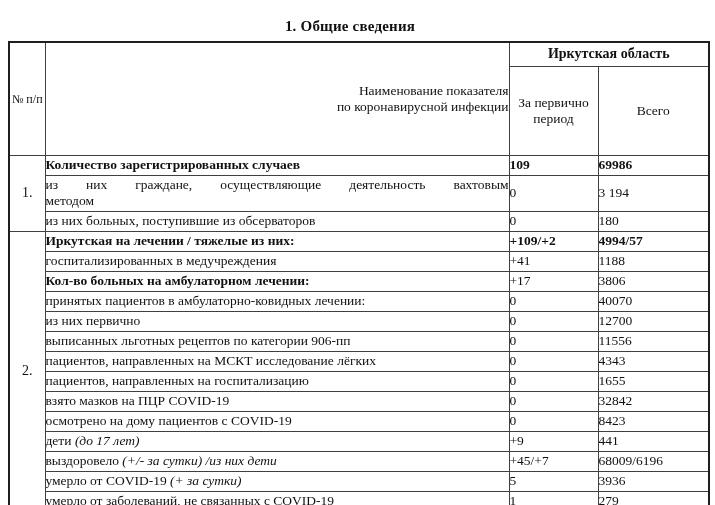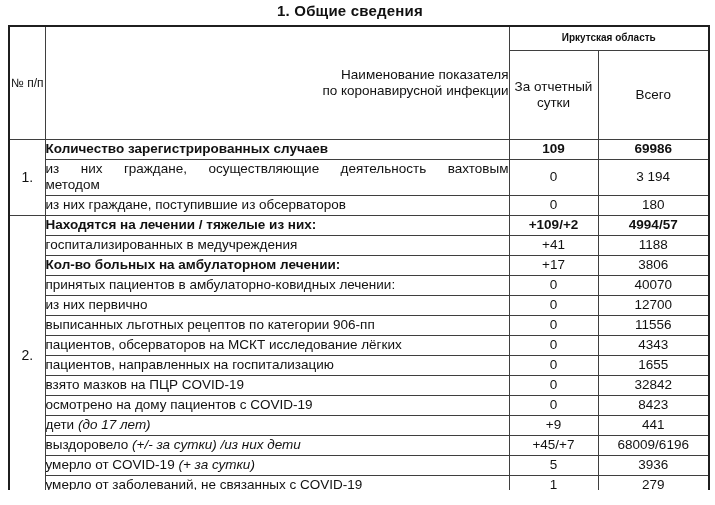--- a/index.html
+++ b/index.html
@@ -7,21 +7,22 @@
     padding: 0;
     background: #ffffff;
   }
   .page {
     position: relative;
     width: 715px;
     height: 490px;
     overflow: hidden;
     background: #ffffff;
     color: #111111;
-    font-family: Liberation Sans, sans-serif;
+    font-family: Liberation Serif, serif;
+    margin-top: 16px;
   }
   .doc-title {
     position: absolute;
     top: 2px;
     left: 0;
     width: 700px;
     text-align: center;
     font-size: 15px;
     font-weight: bold;
     letter-spacing: 0.2px;
@@ -45,38 +46,37 @@
   table.gen {
     border: 2px solid #1f1f1f;
   }
   
   tr.hdr-a { height: 24px; }
   tr.hdr-b { height: 89px; }
   th {
     font-weight: normal;
     text-align: center;
   }
-  th.region { font-weight: bold; font-size: 10px; }
+  th.region { font-weight: bold; font-size: 14px; }
   th.num-col { font-size: 12px; }
   th.period-col { padding: 0 12px; }
   th.indicator-col .hline { display: block; text-align: right; }
   
   tbody tr { height: 20px; }
   tr.two-line { height: 36px; }
   td.group-cell {
     text-align: center;
     vertical-align: middle;
     font-size: 14px;
   }
   td.label-cell {
     text-align: left;
     padding: 1px 5px 1px 5px;
   }
   td.val-cell {
-    text-align: center;
   }
   tr.b-label td.label-cell { font-weight: bold; }
   tr.b-vals  td.val-cell   { font-weight: bold; }
   .jline {
     display: inline-block;
     width: 100%;
     text-align: justify;
     text-align-last: justify;
   }
   .l2 { display: block; }
@@ -99,47 +99,47 @@
     <thead>
       <tr class="hdr-a">
         <th class="num-col" rowspan="2">№ п/п</th>
         <th class="indicator-col" rowspan="2">
           <span class="hline">Наименование показателя</span>
           <span class="hline">по коронавирусной инфекции</span>
         </th>
         <th class="region" colspan="2">Иркутская область</th>
       </tr>
       <tr class="hdr-b">
-        <th class="period-col">За отчетный сутки</th>
+        <th class="period-col">За первично период</th>
         <th class="total-col">Всего</th>
       </tr>
     </thead>
     <tbody>
       <tr class="b-label b-vals">
         <td class="group-cell" rowspan="3">1.</td>
         <td class="label-cell">Количество зарегистрированных случаев</td>
         <td class="val-cell">109</td>
         <td class="val-cell">69986</td>
       </tr>
       <tr class="two-line">
         <td class="label-cell">
           <span class="jline">из них граждане, осуществляющие деятельность вахтовым</span>
           <span class="l2">методом</span>
         </td>
         <td class="val-cell">0</td>
         <td class="val-cell">3 194</td>
       </tr>
       <tr>
-        <td class="label-cell">из них граждане, поступившие из обсерваторов</td>
+        <td class="label-cell">из них больных, поступившие из обсерваторов</td>
         <td class="val-cell">0</td>
         <td class="val-cell">180</td>
       </tr>
       <tr class="b-label b-vals">
         <td class="group-cell" rowspan="14">2.</td>
-        <td class="label-cell">Находятся на лечении / тяжелые из них:</td>
+        <td class="label-cell">Иркутская на лечении / тяжелые из них:</td>
         <td class="val-cell">+109/+2</td>
         <td class="val-cell">4994/57</td>
       </tr>
       <tr>
         <td class="label-cell">госпитализированных в медучреждения</td>
         <td class="val-cell">+41</td>
         <td class="val-cell">1188</td>
       </tr>
       <tr class="b-label">
         <td class="label-cell">Кол-во больных на амбулаторном лечении:</td>
@@ -155,21 +155,21 @@
         <td class="label-cell">из них первично</td>
         <td class="val-cell">0</td>
         <td class="val-cell">12700</td>
       </tr>
       <tr>
         <td class="label-cell">выписанных льготных рецептов по категории 906-пп</td>
         <td class="val-cell">0</td>
         <td class="val-cell">11556</td>
       </tr>
       <tr>
-        <td class="label-cell">пациентов, обсерваторов на МСКТ исследование лёгких</td>
+        <td class="label-cell">пациентов, направленных на МСКТ исследование лёгких</td>
         <td class="val-cell">0</td>
         <td class="val-cell">4343</td>
       </tr>
       <tr>
         <td class="label-cell">пациентов, направленных на госпитализацию</td>
         <td class="val-cell">0</td>
         <td class="val-cell">1655</td>
       </tr>
       <tr>
         <td class="label-cell">взято мазков на ПЦР COVID-19</td>

